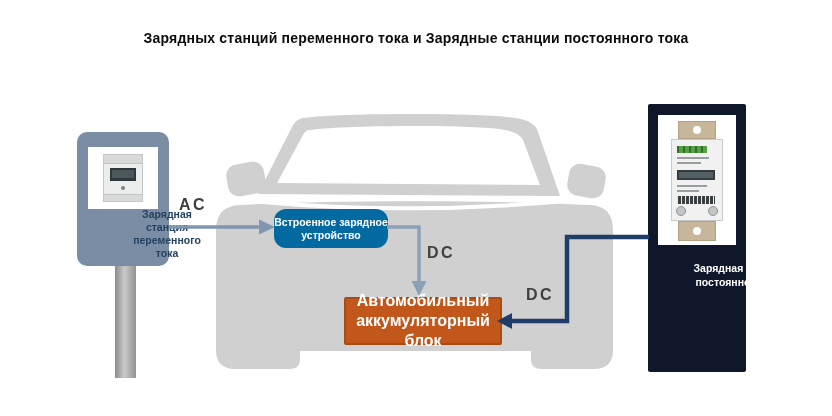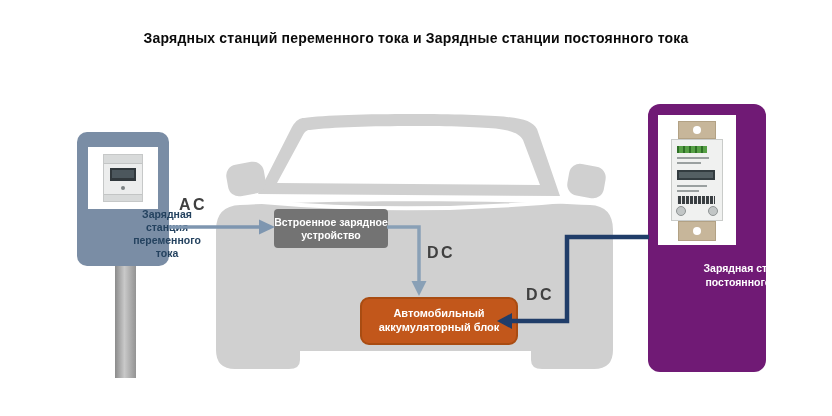--- a/index.html
+++ b/index.html
@@ -11,21 +11,21 @@
     position:absolute;top:30px;left:0;width:832px;text-align:center;
     font-size:14px;font-weight:bold;color:#0a0a0a;letter-spacing:.2px;
   }
   svg.layer{position:absolute;left:0;top:0;}
   .car-layer{z-index:1;}
   .arrow-layer{z-index:3;pointer-events:none;}
 
   
   .station{position:absolute;z-index:2;border-radius:10px;}
   .station-ac{left:77px;top:132px;width:92px;height:134px;background:#7a8da5;}
-  .station-dc{left:648px;top:104px;width:118px;height:268px;background:#701a75;border-radius:12px;}
+  .station-dc{left:648px;top:104px;width:98px;height:268px;background:#0f172a;border-radius:2px;}
   .station .photo{position:absolute;background:#ffffff;display:flex;align-items:center;justify-content:center;}
   .station-ac .photo{left:11px;top:15px;width:70px;height:62px;}
   .station-dc .photo{left:10px;top:11px;width:78px;height:130px;}
   .station .st-label{position:absolute;left:0;width:100%;text-align:center;font-weight:bold;padding-left:44px;}
   .station-ac .st-label{top:76px;font-size:10.5px;line-height:1.24;color:#24425f;}
   .station-dc .st-label{top:158px;font-size:10.5px;line-height:1.3;color:#ffffff;}
 
   .pole{
     position:absolute;z-index:0;left:115px;top:264px;width:21px;height:114px;
     background:linear-gradient(to right,#8b8b8b,#c9c9c9 45%,#939393);
@@ -54,24 +54,24 @@
   .meter-dc .barcode{position:absolute;left:5px;top:56px;width:38px;height:8px;background:#3a3f42;
     background-image:repeating-linear-gradient(to right,#e8e8e8 0 1px,transparent 1px 4px);}
   .meter-dc .screw{position:absolute;bottom:4px;width:8px;height:8px;border-radius:50%;background:#c2c6c6;border:1px solid #8f9494;}
   .meter-dc .screw.l{left:4px;} .meter-dc .screw.r{right:4px;}
 
   
   .flowbox{
     position:absolute;z-index:2;display:flex;align-items:center;justify-content:center;
     text-align:center;font-weight:bold;color:#ffffff;
   }
-  .charger-box{left:274px;top:209px;width:114px;height:39px;background:#737373;border-radius:4px;
+  .charger-box{left:274px;top:209px;width:114px;height:39px;background:#0369a1;border-radius:12px;
     font-size:10.5px;line-height:1.15;}
-  .battery-box{left:360px;top:297px;width:154px;height:44px;background:#c2571b;
-    border:2px solid #a94c12;border-radius:9px;font-size:11px;line-height:1.25;}
+  .battery-box{left:344px;top:297px;width:154px;height:44px;background:#c2571b;
+    border:2px solid #a94c12;border-radius:2px;font-size:16px;line-height:1.25;}
 
   
   .flow-label{position:absolute;z-index:4;font-weight:bold;color:#404040;font-size:16px;letter-spacing:2.5px;}
   .fl-ac{left:179px;top:196px;}
   .fl-dc1{left:427px;top:244px;}
   .fl-dc2{left:526px;top:286px;}
 </style>
 </head>
 <body>
 

